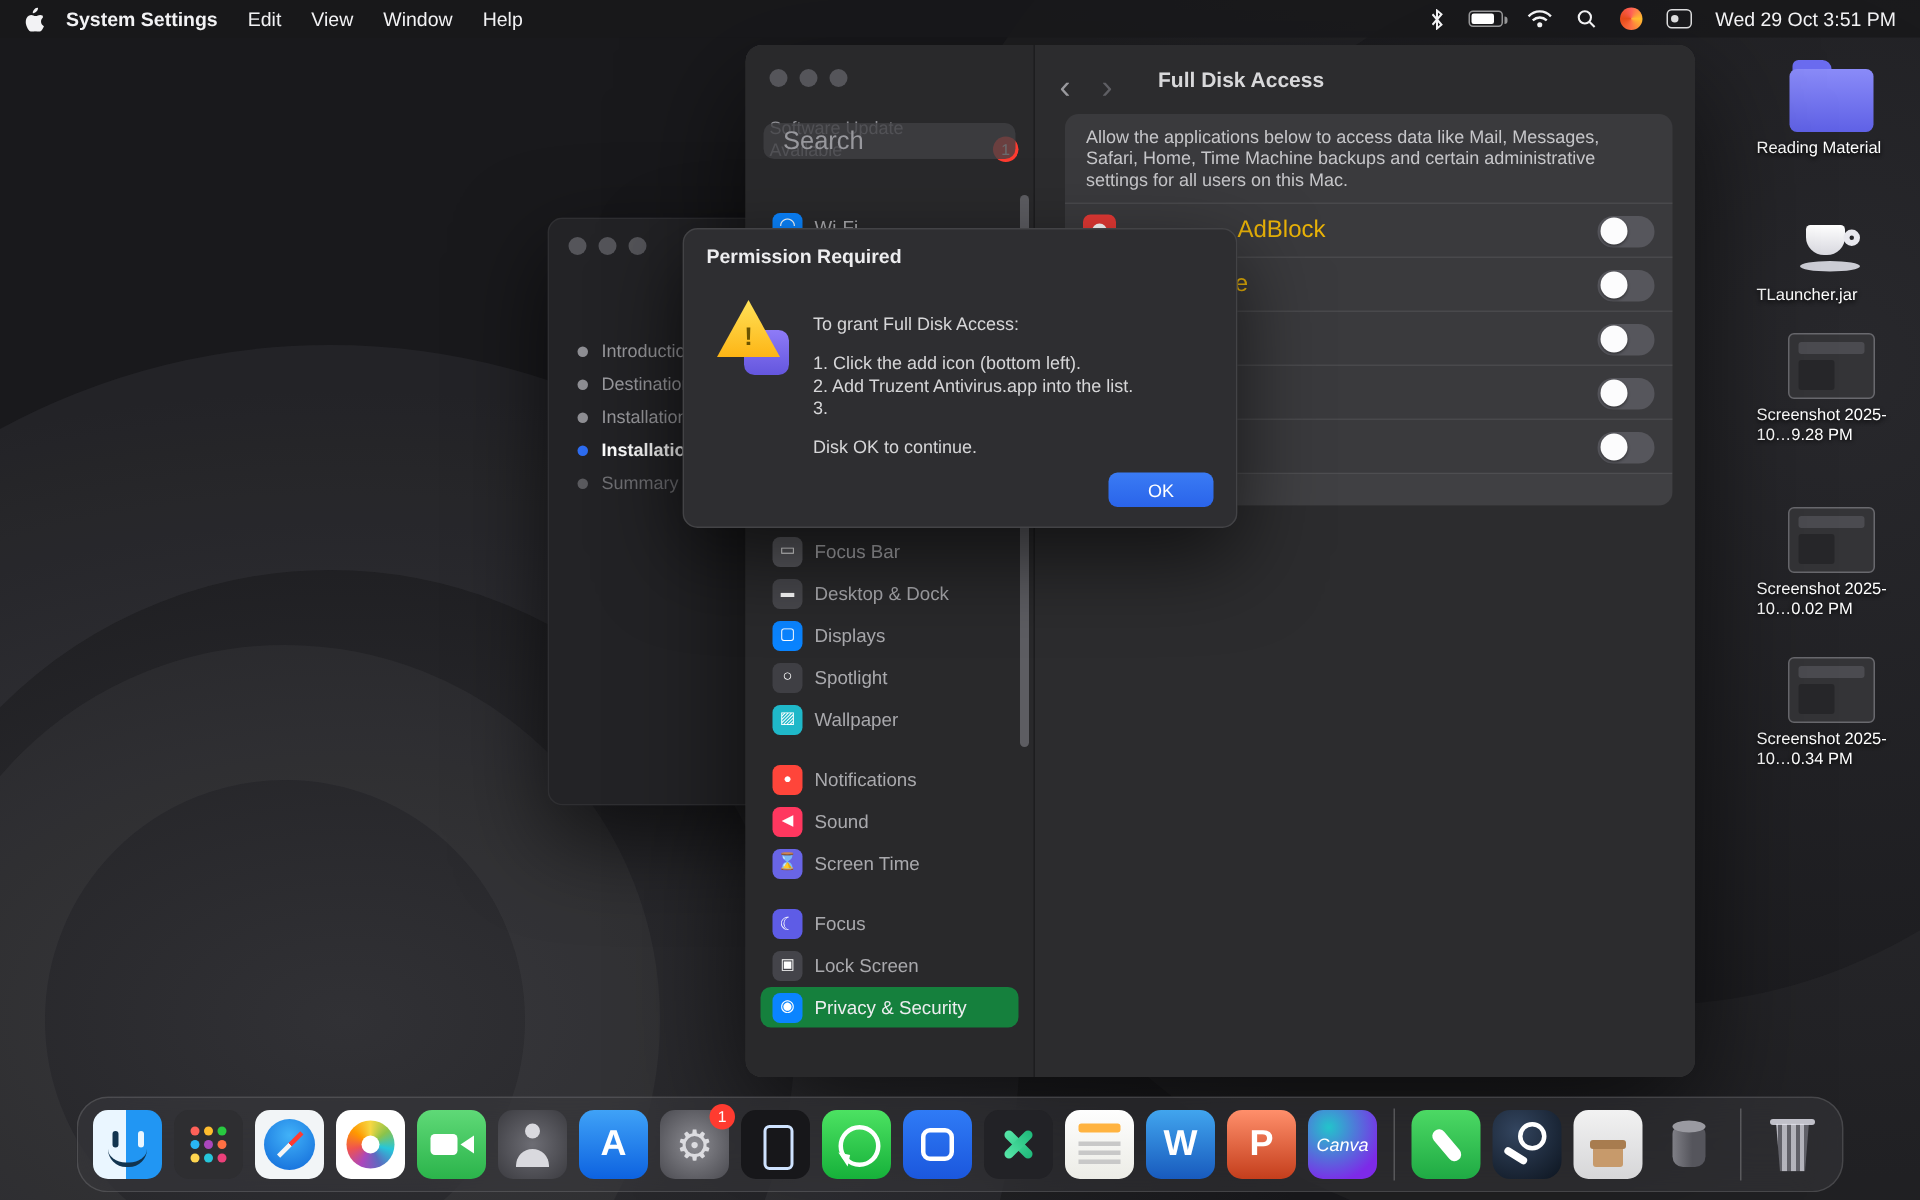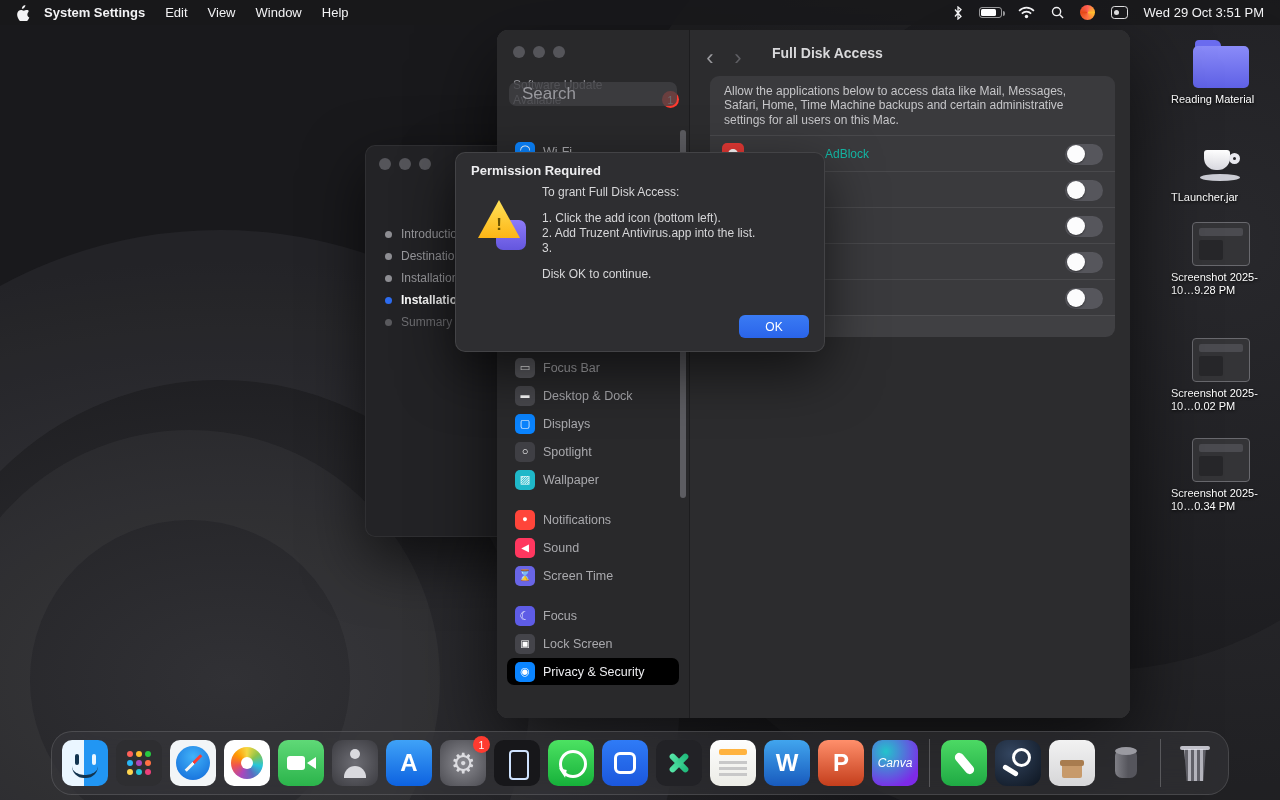--- a/index.html
+++ b/index.html
@@ -69,21 +69,21 @@
   .sw-sidebar .tl{left:16px;top:16px}
   .sb-search{position:absolute;left:12px;right:12px;top:52px;height:24px;z-index:2;
     background:rgba(64,64,68,.78);border-radius:7px;display:flex;align-items:center;padding:0 8px;gap:5px}
   .sb-search input{flex:1;background:transparent;border:none;outline:none;color:#e8e8ea;font-size:17px;font-family:inherit}
   .sb-search input::placeholder{color:#98989d}
   .upd-item{position:absolute;left:16px;right:10px;top:48px;z-index:1;display:flex;align-items:flex-end}
   .upd-text{font-size:12px;line-height:15px;color:#8f8f94}
   .upd-badge{margin-left:auto;margin-top:8px;min-width:17px;height:17px;border-radius:9px;background:#ff3b30;
     color:#fff;font-size:10.5px;display:flex;align-items:center;justify-content:center;padding:0 4px}
   .si{display:flex;align-items:center;gap:8px;height:27px;margin-bottom:1px;padding:0 8px;border-radius:7px;color:#a9a9ad;font-size:12.5px}
-  .si.selected{background:#000000;color:#ededf0}
+  .si.selected{background:#15803d;color:#ededf0}
   .si-wifi{position:absolute;left:10px;right:10px;top:108px}
   .sb-items{position:absolute;left:10px;right:10px;top:324px}
   .gap-after{margin-bottom:13px}
   .sic{width:20px;height:20px;border-radius:5px;flex:0 0 20px;display:flex;align-items:center;justify-content:center;color:#fff;font-size:11px}
   .sic::after{line-height:1}
   .sic-wifi{background:#0a84ff}.sic-wifi::after{content:"◠";font-size:13px;margin-top:-4px}
   .sic-menubar{background:#5b5b60}.sic-menubar::after{content:"▭"}
   .sic-ai{background:conic-gradient(from 210deg,#ff9ecb,#ffd29e,#9effd0,#9ec9ff,#d49eff,#ff9ecb)}.sic-ai::after{content:"∗";color:#fff;font-size:15px}
   .sic-dock{background:#48484d}.sic-dock::after{content:"▬";font-size:9px}
   .sic-displays{background:#0a84ff}.sic-displays::after{content:"▢"}
@@ -100,40 +100,40 @@
   .sw-content{flex:1;position:relative;background:#2c2c2e}
   .nav-btn{position:absolute;top:16px;width:24px;height:24px;color:#9a9a9e;font-size:22px;line-height:22px;text-align:center;background:transparent;border:none;font-family:inherit}
   .nav-back{left:8px}.nav-fwd{left:36px;color:#5f5f64}
   .pane-title{position:absolute;left:82px;top:15px;font-size:14px;font-weight:bold;color:#d8d8da}
   .card{position:absolute;left:20px;width:405px;top:46px;background:#3a3a3d;border-radius:9px}
   .card-desc{padding:8px 14px;font-size:12px;line-height:14.4px;color:#c6c6c9}
   .app-row{position:relative;height:36px;border-top:1px solid rgba(255,255,255,.08);display:flex;align-items:center;padding:0 12px}
   .app-ic{width:22px;height:22px;border-radius:5px;flex:0 0 22px;position:relative}
   .ai-adblock{background:#e53935}.ai-adblock::after{content:'';position:absolute;left:6px;top:6px;width:10px;height:10px;border-radius:50%;background:#fff}
   .ai-generic{background:#66666c}
-  .app-name{margin-left:8px;font-size:12px;color:#14b8a6;white-space:nowrap}
+  .app-name{margin-left:8px;font-size:16px;color:#eab308;white-space:nowrap}
   .app-row:nth-of-type(2) .app-name{padding-left:73px}
   .app-row:nth-of-type(4) .app-name{padding-left:78px}
   .toggle{position:absolute;right:12px;top:7.5px;width:38px;height:21px;border-radius:11px;background:#56565c}
   .toggle::after{content:'';position:absolute;left:1.5px;top:1.5px;width:18px;height:18px;border-radius:50%;background:#fcfcfd;box-shadow:0 1px 2px rgba(0,0,0,.45)}
   .card-footer{position:relative;height:22px;border-top:1px solid rgba(255,255,255,.08);background:rgba(255,255,255,.03);border-radius:0 0 9px 9px}
   .pm{position:absolute;top:1px;color:#b9b9bd;font-size:15px;width:20px;text-align:center;background:none;border:none;font-family:inherit}
   .pm-plus{left:8px}.pm-plus::after{content:'+'}
   .pm-minus{left:30px}.pm-minus::after{content:'–'}
 
   
   .dialog{position:absolute;left:455px;top:152px;width:370px;height:200px;z-index:6;
     background:#2e2e31;border-radius:10px;box-shadow:0 20px 55px rgba(0,0,0,.6),inset 0 0 0 1px rgba(255,255,255,.10)}
   .dlg-title{position:absolute;left:16px;top:11px;font-size:13px;font-weight:bold;color:#ededef}
   .warn-wrap{position:absolute;left:23px;top:48px;width:52px;height:52px}
   .warn-app{position:absolute;left:18px;top:20px;width:30px;height:30px;border-radius:7px;background:linear-gradient(#8e7bf7,#6456de)}
   .warn-tri{position:absolute;left:0;top:0;width:42px;height:38px;background:linear-gradient(#ffe259,#fdb515);
     clip-path:polygon(50% 0,100% 100%,0 100%);display:flex;align-items:flex-end;justify-content:center}
   .warn-tri::after{content:'!';color:#6b5400;font-weight:bold;font-size:17px;margin-bottom:3px}
-  .dlg-body{position:absolute;left:87px;top:33px;right:14px}
+  .dlg-body{position:absolute;left:87px;top:57px;right:14px}
   .dlg-line{min-height:15px;line-height:15px;font-size:12px;color:#d6d6d8}
   .dlg-gap{height:11px}
   .dlg-ok{position:absolute;right:16px;bottom:14px;width:70px;height:23px;border:none;border-radius:6px;
     background:linear-gradient(#3a7bf4,#2a64ea);color:#fff;font-size:12px;font-family:inherit}
 
   
   .dock{position:absolute;left:50%;transform:translateX(-50%);bottom:5px;z-index:40;
     background:rgba(58,58,62,.48);border:1px solid rgba(255,255,255,.13);border-radius:21px;
     display:flex;align-items:center;gap:8px;padding:7px 10px;backdrop-filter:blur(18px)}
   .dk{width:46px;height:46px;border-radius:10px;position:relative;flex:0 0 auto}

